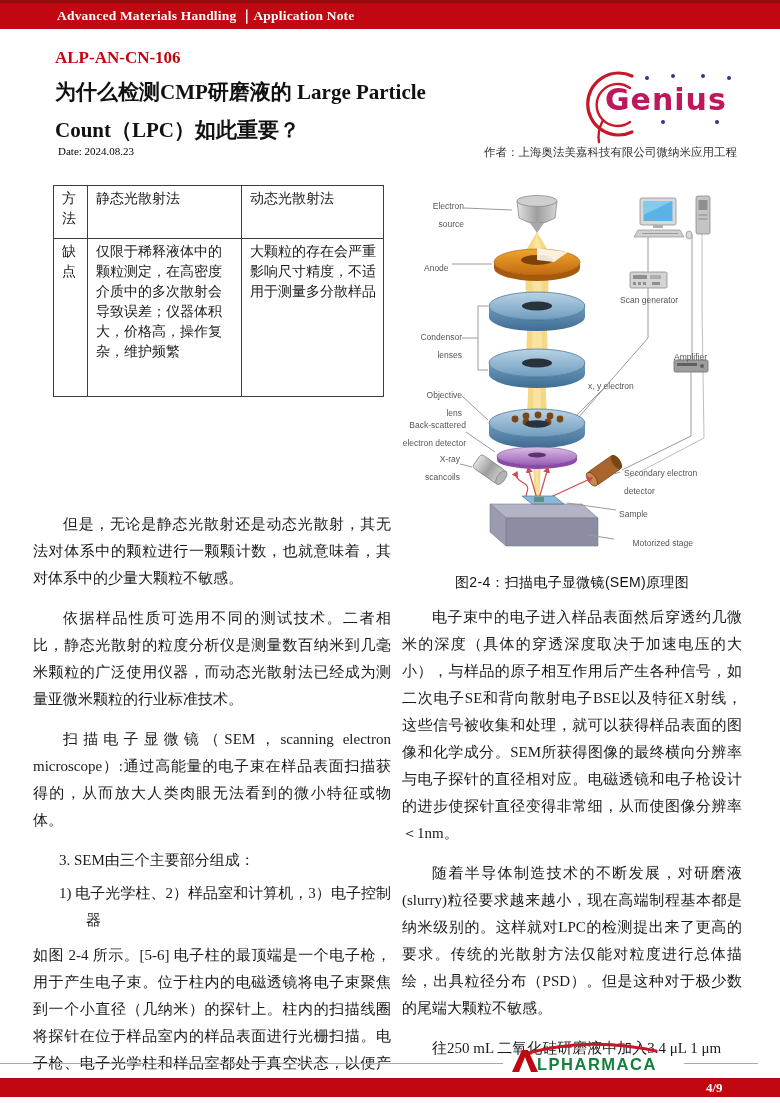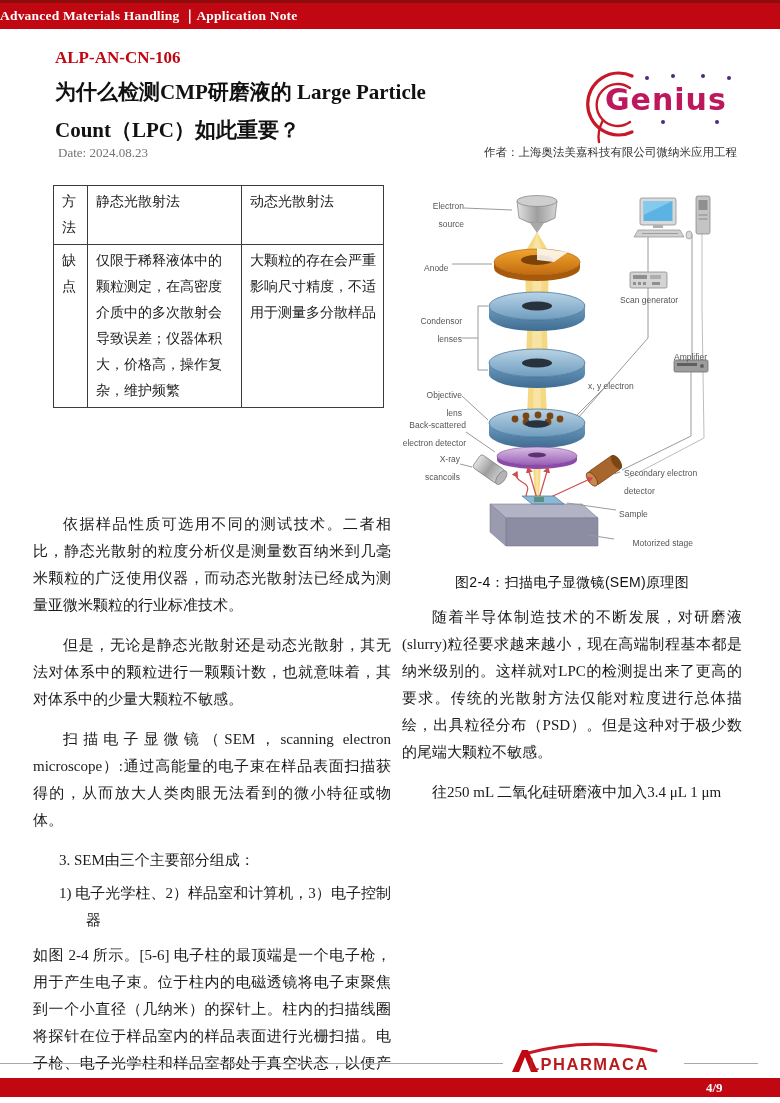--- a/index.html
+++ b/index.html
@@ -6,43 +6,43 @@
   html,body { background:#ffffff; }
   .page {
     position:relative; width:780px; height:1103px; margin:0 auto;
     background:#ffffff; overflow:hidden;
     font-family:"Liberation Serif", serif; color:#1c1c1c;
   }
   
   .topbar-dark { position:absolute; left:0; top:0; width:780px; height:3px; background:#8d0d0d; }
   .topbar { position:absolute; left:0; top:3px; width:780px; height:26px; background:#c00712; }
   .topbar span {
-    display:block; line-height:26px;
+    display:block; padding-left:57px; line-height:26px;
     color:#ffffff; font-weight:bold; font-size:13.5px; letter-spacing:.2px;
   }
   
   .doc-id { position:absolute; left:55px; top:48px; color:#c00712; font-weight:bold; font-size:17px; }
   .title-l1 { position:absolute; left:55px; top:78px; font-weight:bold; font-size:21px; color:#111; }
   .title-l2 { position:absolute; left:55px; top:116px; font-weight:bold; font-size:21px; color:#111; }
-  .date-line { position:absolute; left:58px; top:145px; font-size:13px; color:#737373; }
+  .date-line { position:absolute; left:58px; top:145px; font-size:11px; color:#000000; }
   .author-line { position:absolute; right:43px; top:145px; font-size:11.5px; color:#333; font-family:"Liberation Sans", sans-serif; }
   
   .genius { position:absolute; left:575px; top:58px; width:165px; height:88px; }
   .genius svg { position:absolute; left:0; top:0; }
   .genius .word {
     position:absolute; left:30px; top:24px;
     font-family:"DejaVu Sans", sans-serif; font-weight:bold; font-size:30px;
     color:#be185d; letter-spacing:1px;
   }
   .genius .dot { position:absolute; width:4px; height:4px; border-radius:50%; background:#4b2a80; }
   
   .cmp-table {
     position:absolute; left:53px; top:185px; width:330px;
     border-collapse:collapse; table-layout:fixed;
-    font-size:14px; line-height:26px; color:#1a1a1a;
+    font-size:14px; line-height:20px; color:#1a1a1a;
   }
   .cmp-table td, .cmp-table th {
     border:1.4px solid #3c3c3c; vertical-align:top; text-align:left;
     padding:3px 7px 3px 8px; font-weight:normal; word-break:break-all;
   }
   .col-label { width:34px; }
   .col-static { width:154px; }
   .col-dyn { width:142px; }
   .row-h { height:53px; } .row-1 { height:107px; } .row-2 { height:158px; }
   
@@ -71,21 +71,21 @@
     font-size:8.5px; line-height:18px; color:#555;
   }
   .lab-r { text-align:right; }
   
   .foot-line { position:absolute; top:1063px; height:0; border-top:1.5px solid #a9a9a9; }
   .fl-left { left:0; width:503px; }
   .fl-right { left:684px; width:74px; }
   .brand { position:absolute; left:508px; top:1042px; width:172px; height:34px; }
   .brand svg { position:absolute; left:0; top:0; }
   .brand .brand-rest {
-    position:absolute; left:21px; top:13px; color:#b91c1c; font-weight:bold;
+    position:absolute; left:29px; top:13px; color:#15803d; font-weight:bold;
     font-size:16.5px; letter-spacing:1.5px; font-family:"Liberation Sans", sans-serif;
   }
   .footbar { position:absolute; left:0; top:1078px; width:780px; height:19px; background:#c00712; }
   .page-num {
     position:absolute; left:706px; top:1078px; line-height:19px;
     color:#ffffff; font-weight:bold; font-size:13px;
   }
 </style>
 </head>
 <body>
@@ -127,22 +127,22 @@
     </tr>
     <tr class="row-2">
       <td>缺点</td>
       <td>仅限于稀释液体中的颗粒测定，在高密度介质中的多次散射会导致误差；仪器体积大，价格高，操作复杂，维护频繁</td>
       <td>大颗粒的存在会严重影响尺寸精度，不适用于测量多分散样品</td>
     </tr>
   </tbody>
     </table>
 
   <div class="left-col">
+    <p class="ind">但是，无论是静态光散射还是动态光散射，其无法对体系中的颗粒进行一颗颗计数，也就意味着，其对体系中的少量大颗粒不敏感。</p>
     <p class="ind">依据样品性质可选用不同的测试技术。二者相比，静态光散射的粒度分析仪是测量数百纳米到几毫米颗粒的广泛使用仪器，而动态光散射法已经成为测量亚微米颗粒的行业标准技术。</p>
-    <p class="ind">但是，无论是静态光散射还是动态光散射，其无法对体系中的颗粒进行一颗颗计数，也就意味着，其对体系中的少量大颗粒不敏感。</p>
     <p class="ind">扫描电子显微镜（SEM，scanning electron microscope）:通过高能量的电子束在样品表面扫描获得的，从而放大人类肉眼无法看到的微小特征或物体。</p>
     <p class="list-heading">3.  SEM由三个主要部分组成：</p>
     <p class="list-item">1)  电子光学柱、2）样品室和计算机，3）电子控制器</p>
     <p class="p-plain">如图 2-4 所示。[5-6] 电子柱的最顶端是一个电子枪，用于产生电子束。位于柱内的电磁透镜将电子束聚焦到一个小直径（几纳米）的探针上。柱内的扫描线圈将探针在位于样品室内的样品表面进行光栅扫描。电子枪、电子光学柱和样品室都处于真空状态，以便产生和推进电子束。</p>
   </div>
 
   <div class="right-col">
     <div class="figure">
       <svg width="340" height="382" viewBox="0 0 340 382">
         <defs>
@@ -287,35 +287,36 @@
           <line x1="58" y1="276" x2="70" y2="279"></line>
           <line x1="214" y1="322" x2="165" y2="315"></line>
           <line x1="212" y1="351" x2="186" y2="347"></line>
           <line x1="218" y1="284" x2="212" y2="286"></line>
         </g>
       </svg>
 
       
       <span class="fig-label lab-r" style="left:14px; top:9px;  width:48px;">Electron source</span>
       <span class="fig-label" style="left:22px; top:71px; width:30px;">Anode</span>
-      <span class="fig-label lab-r" style="left:8px;  top:124px; width:52px;">Condensor lenses</span>
+      <span class="fig-label lab-r" style="left:8px;  top:140px; width:52px;">Condensor lenses</span>
       <span class="fig-label lab-r" style="left:12px; top:198px; width:48px;">Objective lens</span>
       <span class="fig-label lab-r" style="left:0px;  top:228px; width:64px;text-align:right;">Back-scattered electron detector</span>
       <span class="fig-label lab-r" style="left:20px; top:262px; width:38px;">X-ray scancoils</span>
       <span class="fig-label" style="left:186px; top:189px; width:70px;">x, y electron</span>
       <span class="fig-label" style="left:218px; top:103px; width:74px;">Scan generator</span>
       <span class="fig-label" style="left:272px; top:160px; width:46px;">Amplifier</span>
       <span class="fig-label" style="left:222px; top:276px; width:78px;">Secondary electron detector</span>
       <span class="fig-label" style="left:217px; top:317px; width:44px;">Sample</span>
       <span class="fig-label" style="left:215px; top:346px; width:76px;text-align:right;">Motorized stage</span>
     </div>
 
     <div class="fig-caption">图2-4：扫描电子显微镜(SEM)原理图</div>
 
     <div class="body">
+      <p>电子束中的电子进入样品表面然后穿透约几微米的深度（具体的穿透深度取决于加速电压的大小），与样品的原子相互作用后产生各种信号，如二次电子SE和背向散射电子BSE以及特征X射线，这些信号被收集和处理，就可以获得样品表面的图像和化学成分。SEM所获得图像的最终横向分辨率与电子探针的直径相对应。电磁透镜和电子枪设计的进步使探针直径变得非常细，从而使图像分辨率＜1nm。</p>
       <p>随着半导体制造技术的不断发展，对研磨液(slurry)粒径要求越来越小，现在高端制程基本都是纳米级别的。这样就对LPC的检测提出来了更高的要求。传统的光散射方法仅能对粒度进行总体描绘，出具粒径分布（PSD）。但是这种对于极少数的尾端大颗粒不敏感。</p>
       <p>往250 mL 二氧化硅研磨液中加入3.4 μL 1 μm</p>
     </div>
   </div>
 
   <div class="foot-line fl-left"></div>
   <div class="foot-line fl-right"></div>
   <div class="brand">
     <svg width="172" height="34" viewBox="0 0 172 34">
       <path d="M16,12 Q80,-6 148,9" fill="none" stroke="#c81828" stroke-width="3" stroke-linecap="round"></path>

